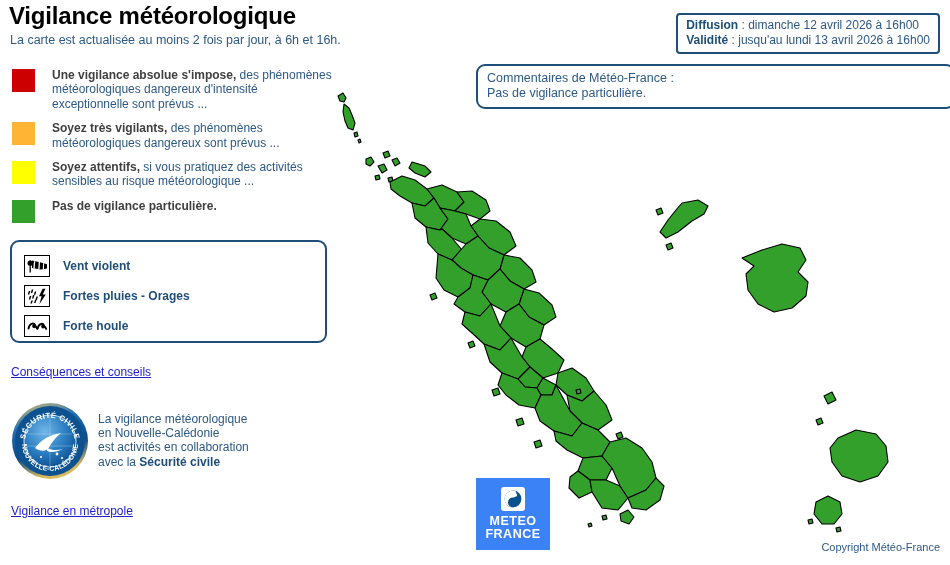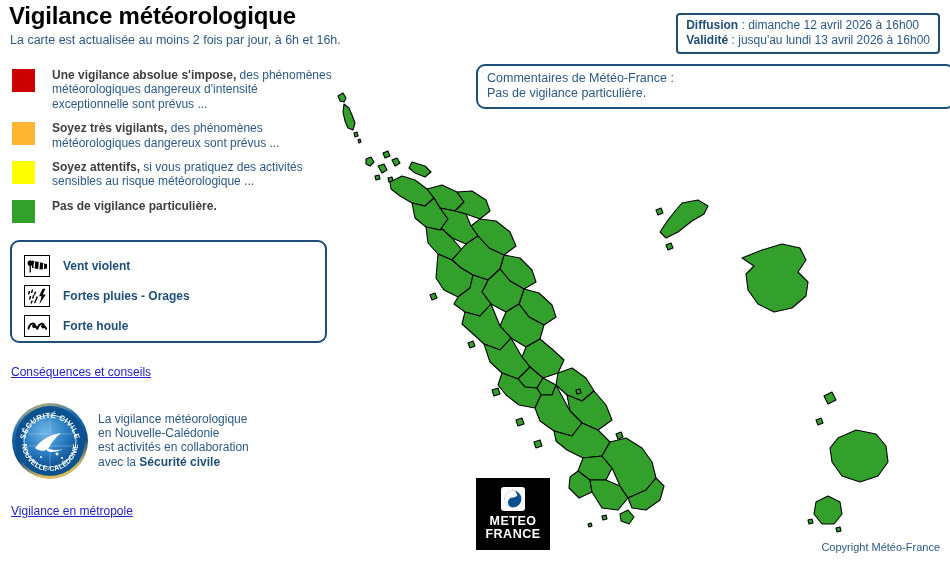--- a/index.html
+++ b/index.html
@@ -162,21 +162,21 @@
   }
   #secu-text b { color: #1f4e79; }
 
   
   #mf-logo {
     position: absolute;
     left: 476px;
     top: 478px;
     width: 74px;
     height: 72px;
-    background: #000000;
+    background: #3b82f6;
     display: flex;
     flex-direction: column;
     align-items: center;
     justify-content: center;
   }
   #mf-wordmark {
     margin-top: 4px;
     color: #ffffff;
     font-size: 12.5px;
     font-weight: bold;

